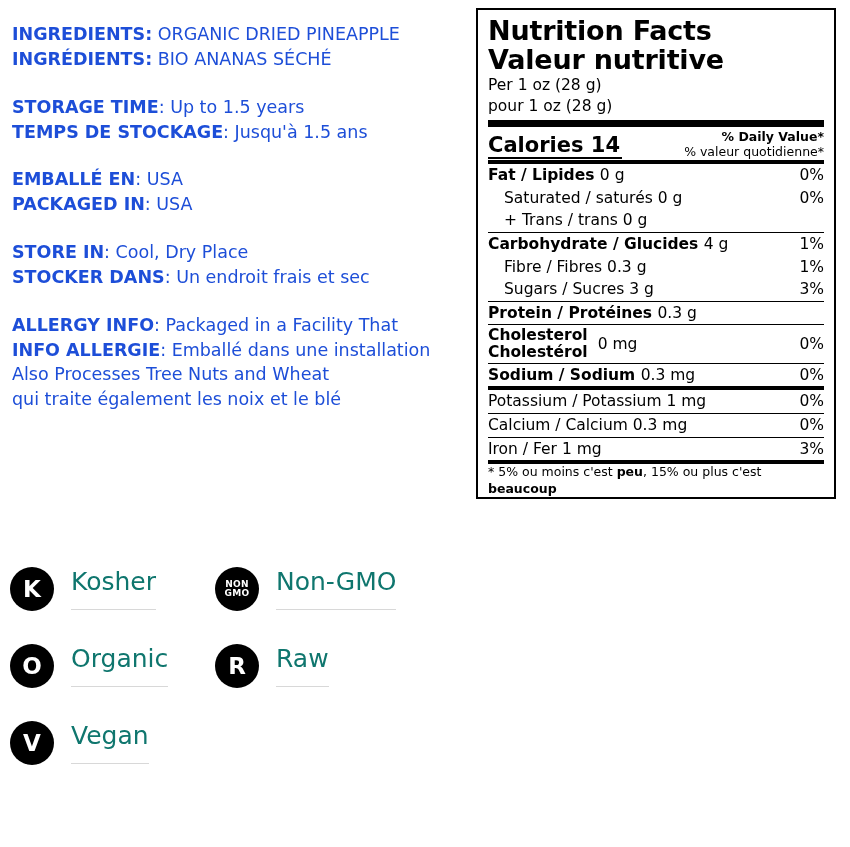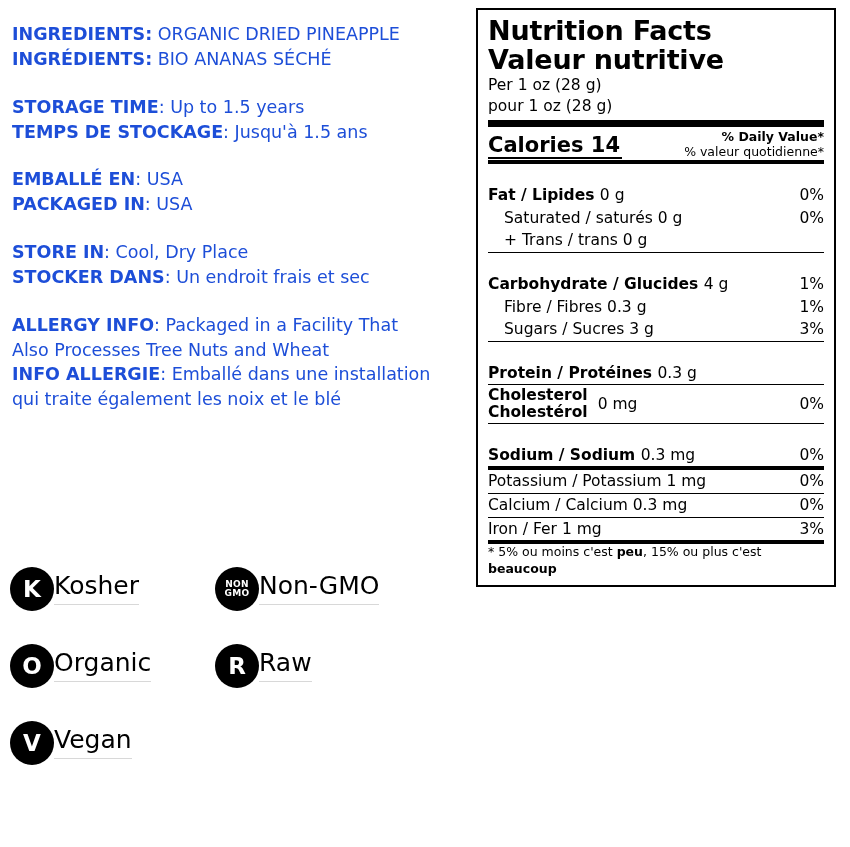--- a/index.html
+++ b/index.html
@@ -38,21 +38,21 @@
   }
 
   
   #nutrition-panel {
     position: absolute;
     left: 476px;
     top: 8px;
     width: 360px;
     border: 2.5px solid #000;
     background: #fff;
-    padding: 6px 10px 8px 10px;
+    padding: 6px 10px 0 10px;
   }
   .nf-title {
     font-size: 27px;
     font-weight: bold;
     line-height: 1.08;
     letter-spacing: -0.2px;
   }
   .nf-serving {
     font-size: 15.5px;
     line-height: 1.16;
@@ -86,21 +86,21 @@
   .nf-row {
     display: flex;
     justify-content: space-between;
     align-items: baseline;
     font-size: 15.5px;
     padding: 2px 0 2px 0;
     line-height: 1.2;
   }
   .nf-row .nm { padding-right: 6px; }
   .nf-row .pc { white-space: nowrap; }
-  .nf-row.b .nm { font-weight: bold; margin-top: 20px; }
+  .nf-row.b .nm { font-weight: bold; }
   .nf-row .nm .amt { font-weight: normal; }
   .nf-row.indent .nm { padding-left: 16px; }
 
   .nf-row.twoline {
     align-items: center;
   }
   .nf-row.twoline .nm { line-height: 1.08; }
 
   .nf-foot {
     font-size: 12.5px;
@@ -140,23 +140,24 @@
   .badge .circle.letter { font-size: 23px; }
   .badge .circle.gmo {
     font-size: 9px;
     line-height: 1.0;
     text-align: center;
     letter-spacing: 0.3px;
     flex-direction: column;
   }
   .badge .txt {
     font-size: 25px;
-    color: #000000;
+    margin-left: 17px;
+    color: #0f766e;
     border-bottom: 1px solid #d8d8d8;
-    padding-bottom: 6px;
+    padding-bottom: 15px;
     line-height: 1.0;
   }
   .badge.col1 { width: 205px; }
 </style>
 </head>
 <body>
 
 <div id="info-column">
 
   <div class="info-block">
@@ -193,24 +194,24 @@
     <div class="info-line">
       <span class="lbl">STOCKER DANS</span><span class="val">: Un endroit frais et sec</span>
     </div>
   </div>
 
   <div class="info-block">
     <div class="info-line">
       <span class="lbl">ALLERGY INFO</span><span class="val">: Packaged in a Facility That</span>
     </div>
     <div class="info-line">
+      <span class="lbl">INFO ALLERGIE</span><span class="val">: Emballé dans une installation</span>
+    </div>
+    <div class="info-line">
       <span class="val">Also Processes Tree Nuts and Wheat</span>
-    </div>
-    <div class="info-line">
-      <span class="lbl">INFO ALLERGIE</span><span class="val">: Emballé dans une installation</span>
     </div>
     <div class="info-line">
       <span class="val">qui traite également les noix et le blé</span>
     </div>
   </div>
 
 </div>
 
 <div id="nutrition-panel">
 

